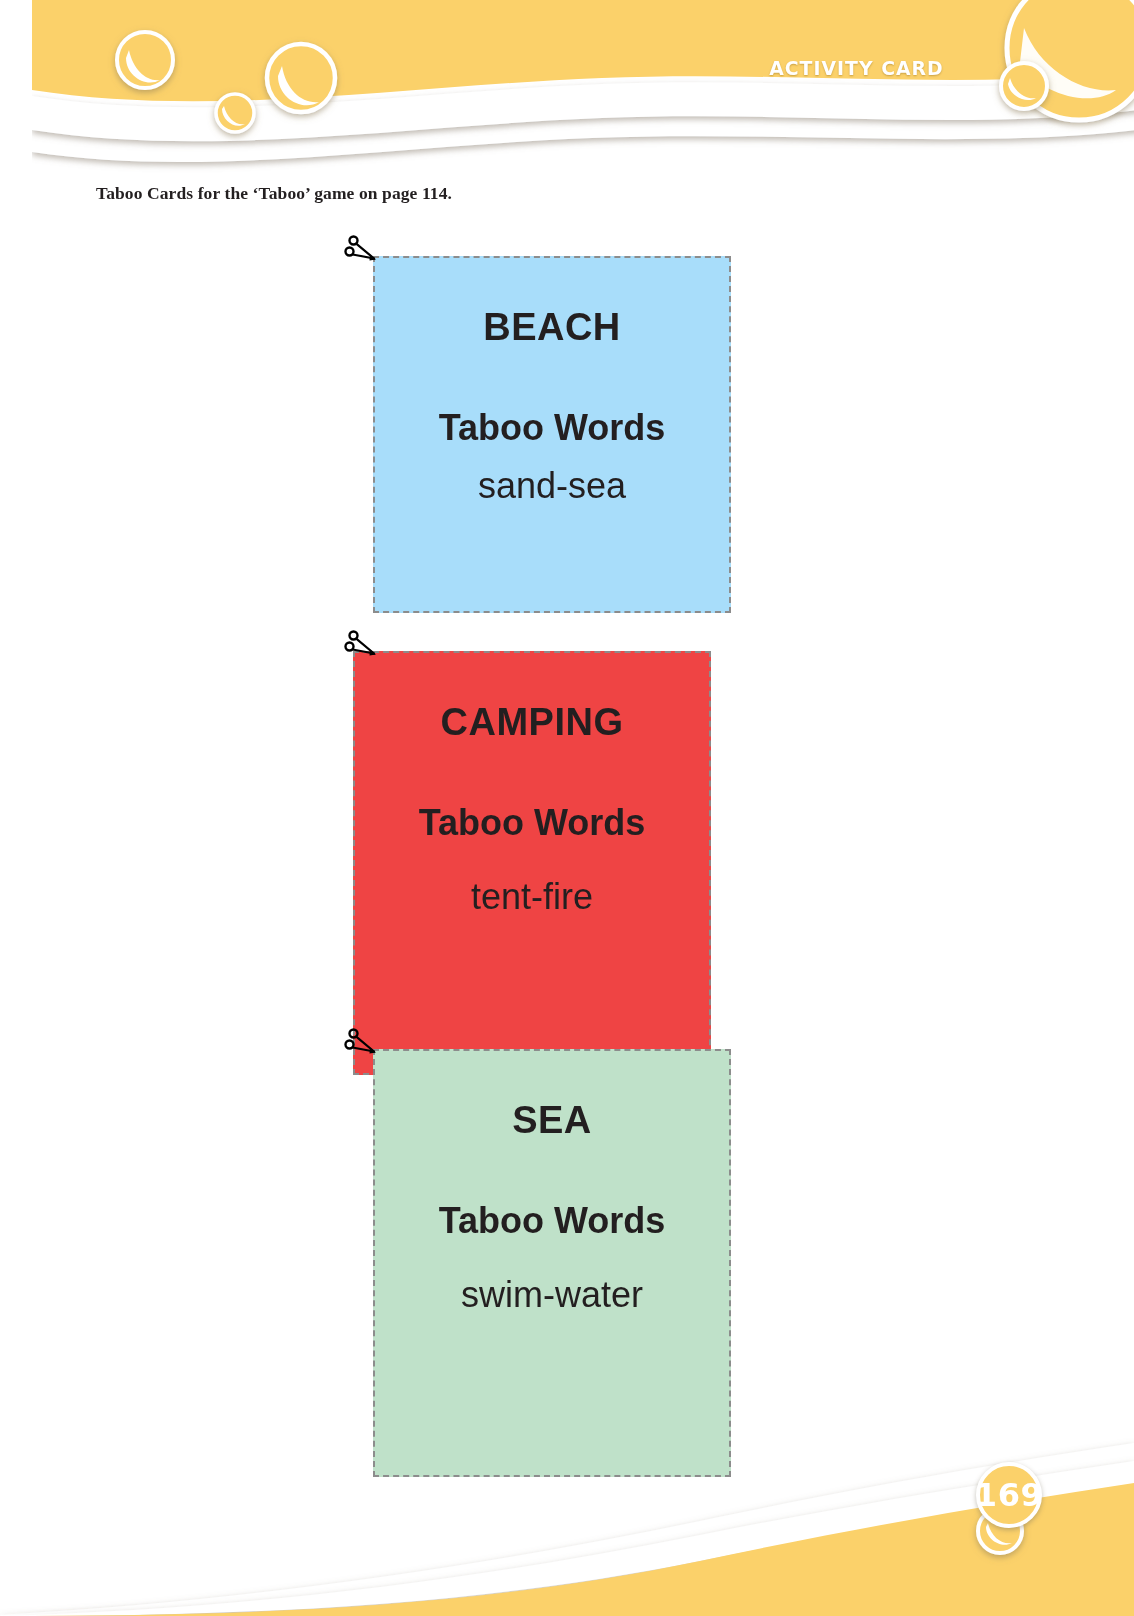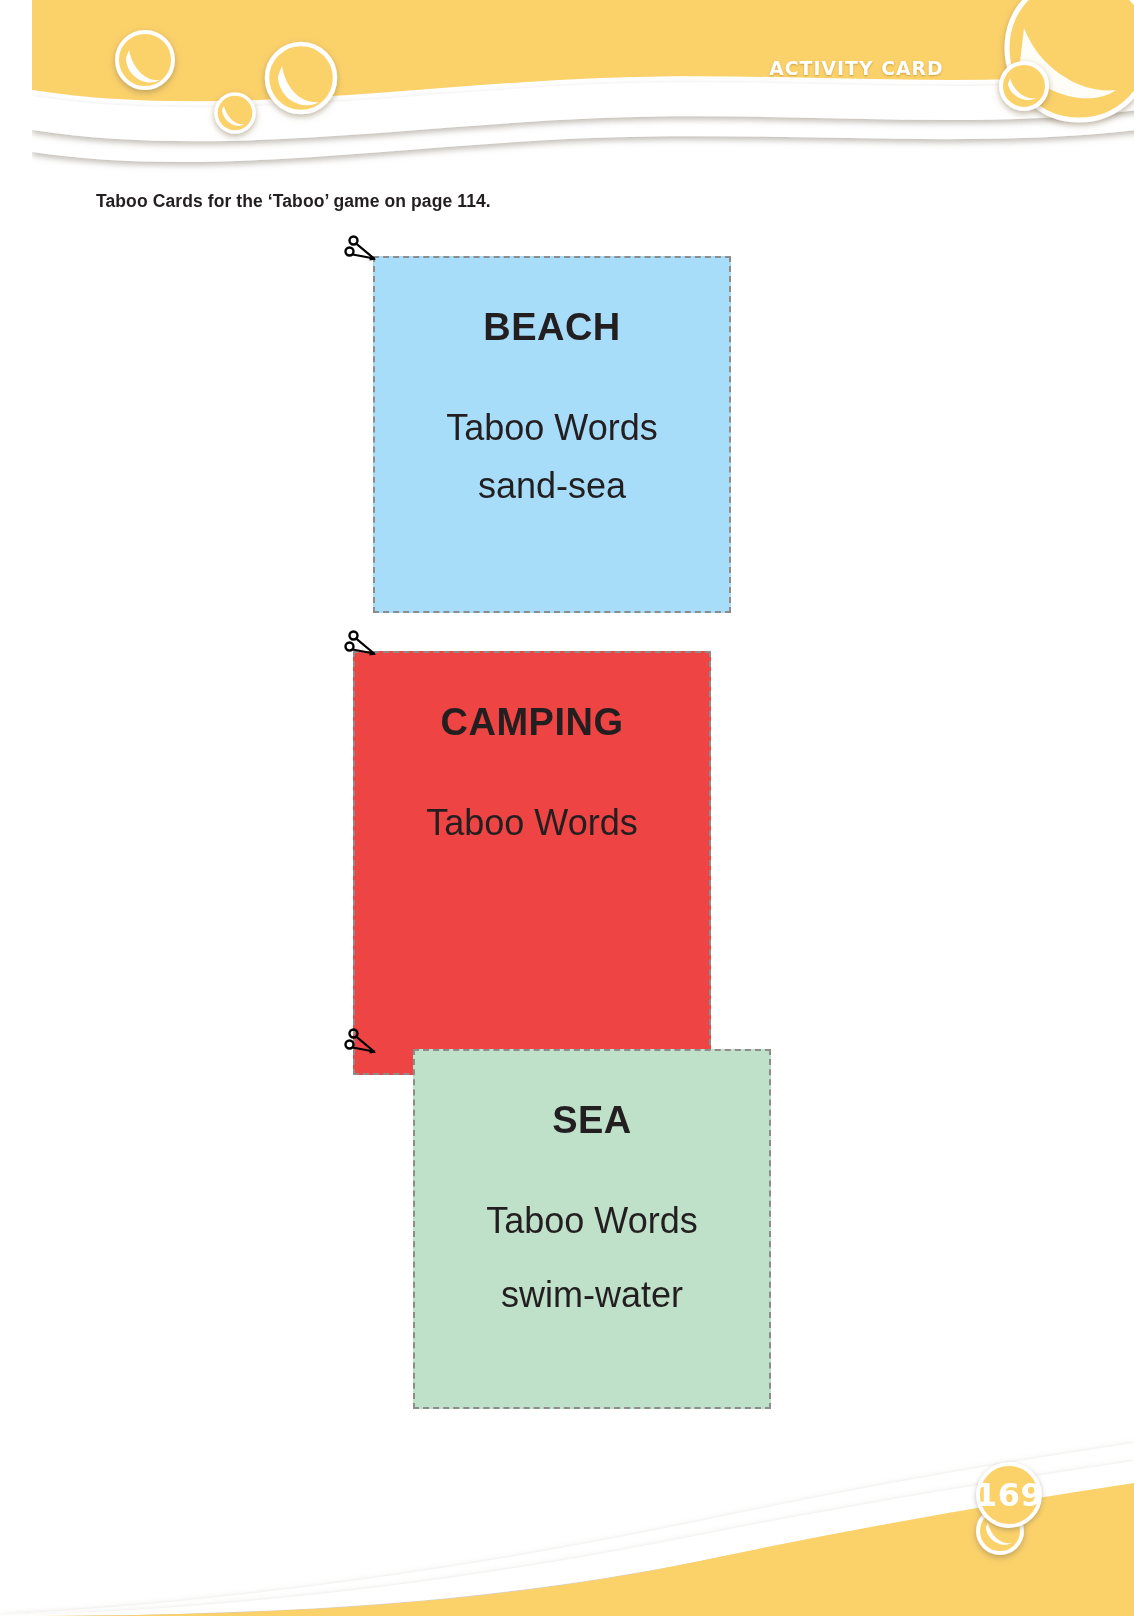--- a/index.html
+++ b/index.html
@@ -47,23 +47,22 @@
   }
 
   
   .instruction {
     position: absolute;
     top: 183px;
     left: 96px;
     font-size: 17.5px;
     font-weight: bold;
     color: #231f20;
-    font-family: Liberation Sans, sans-serif;
+    font-family: Liberation Serif, serif;
     letter-spacing: 0.1px;
-    margin-top: 8px;
   }
 
   
   .cards { position: absolute; top: 0; left: 0; }
 
   .card {
     position: absolute;
     border: 2px dashed #8c8c8c;
     display: flex;
     flex-direction: column;
@@ -72,21 +71,21 @@
   .card-title {
     font-size: 38px;
     font-weight: bold;
     color: #231f20;
     letter-spacing: 0.5px;
     text-align: center;
     width: 100%;
   }
   .card-sub {
     font-size: 36px;
-    font-weight: normal;
+    font-weight: bold;
     color: #231f20;
     text-align: center;
     width: 100%;
   }
   .card-words {
     font-size: 36px;
     font-weight: normal;
     color: #231f20;
     text-align: center;
     width: 100%;
@@ -199,32 +198,33 @@
         <circle cx="5.5" cy="17.5" r="4" stroke-width="2.4"></circle>
         <path d="M12.2,9.6 L30,24.5"></path>
         <path d="M8.6,20.5 L30,24.5"></path>
       </g>
       <path d="M26,20.5 L32,25.5 L25.5,26.5 Z" fill="#000000"></path>
     </svg>
 
     <div class="card" style="left:353px; top:651px; width:358px; height:424px; background:#ef4444; padding-top:48px;">
       <div class="card-title">CAMPING</div>
       <div class="card-sub" style="margin-top:58px;">Taboo Words</div>
+      <div class="card-words" style="margin-top:32px;">tent-fire</div>
     </div>
     <svg class="scissors" style="left:344px; top:629px;" viewBox="0 0 34 34" xmlns="http://www.w3.org/2000/svg">
       <g fill="none" stroke="#000000" stroke-width="2.2" stroke-linecap="round">
         <circle cx="9.5" cy="6.5" r="4" stroke-width="2.4"></circle>
         <circle cx="5.5" cy="17.5" r="4" stroke-width="2.4"></circle>
         <path d="M12.2,9.6 L30,24.5"></path>
         <path d="M8.6,20.5 L30,24.5"></path>
       </g>
       <path d="M26,20.5 L32,25.5 L25.5,26.5 Z" fill="#000000"></path>
     </svg>
 
-    <div class="card" style="left:373px; top:1049px; width:358px; height:360px; background:#bfe1c9; padding-top:48px;margin-left:40px;">
+    <div class="card" style="left:373px; top:1049px; width:358px; height:428px; background:#bfe1c9; padding-top:48px;">
       <div class="card-title">SEA</div>
       <div class="card-sub" style="margin-top:58px;">Taboo Words</div>
       <div class="card-words" style="margin-top:32px;">swim-water</div>
     </div>
     <svg class="scissors" style="left:344px; top:1027px;" viewBox="0 0 34 34" xmlns="http://www.w3.org/2000/svg">
       <g fill="none" stroke="#000000" stroke-width="2.2" stroke-linecap="round">
         <circle cx="9.5" cy="6.5" r="4" stroke-width="2.4"></circle>
         <circle cx="5.5" cy="17.5" r="4" stroke-width="2.4"></circle>
         <path d="M12.2,9.6 L30,24.5"></path>
         <path d="M8.6,20.5 L30,24.5"></path>

